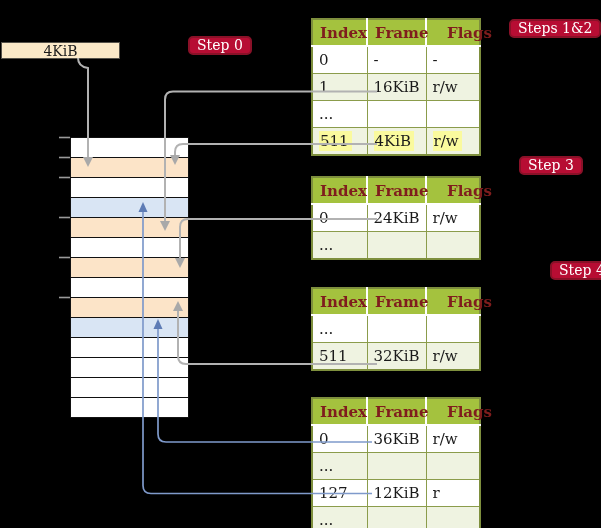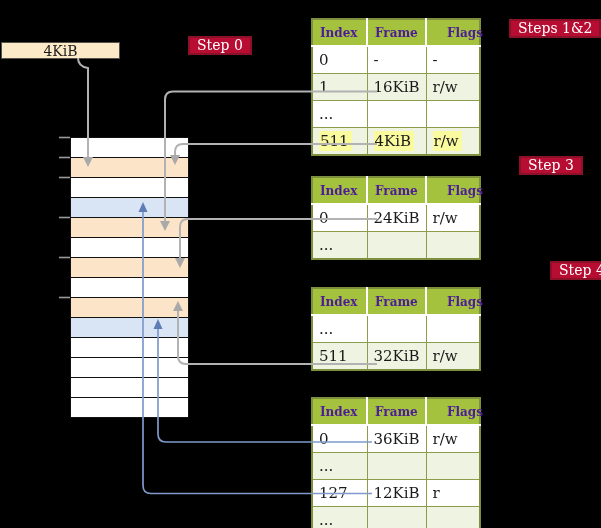--- a/index.html
+++ b/index.html
@@ -10,21 +10,21 @@
   
   .kib-box{
     position:absolute;left:1px;top:42px;width:117px;height:15px;
     background:#fbe9c8;border:1px solid #55524a;
     display:flex;align-items:center;justify-content:center;
     font-size:14px;color:#1a1a1a;
   }
   
   .badge{
     position:absolute;height:13px;padding:1px 7px;
-    background:#b70d33;border:2px solid #8a1128;border-radius:0;
+    background:#b70d33;border:2px solid #8a1128;border-radius:5px;
     color:#fff;font-size:14px;line-height:13px;white-space:nowrap;
   }
   #badge-step0 {left:188px;top:36px;}
   #badge-steps12{left:509px;top:19px;}
   #badge-step3 {left:519px;top:156px;}
   #badge-step4 {left:514px;top:261px;margin-left:36px;}
   
   #memstack{
     position:absolute;left:70px;top:137px;width:117px;
     border:1px solid #111;
@@ -37,21 +37,21 @@
   
   .ptable{
     position:absolute;left:311px;border-collapse:collapse;table-layout:fixed;
     width:168px;background:#fff;border:2px solid #7e8f3d;
   }
   #table-0{top:18px;}
   #table-1{top:176px;}
   #table-2{top:287px;}
   #table-3{top:397px;}
   .ptable th{
-    background:#a4c23e;color:#4c1d95;font-weight:bold;font-size:12px;
+    background:#a4c23e;color:#7f1d1d;font-weight:bold;font-size:15px;
     text-align:left;padding:0 0 0 7px;height:25px;
     border-right:2px solid #ffffff;border-bottom:2px solid #ffffff;
   }
   .ptable th:last-child{border-right:none;padding-left:20px;}
   .ptable td{
     font-size:15px;color:#1a1a1a;text-align:left;
     padding:0 0 0 6px;height:26px;
     border:1px solid #8b9c4b;overflow:hidden;white-space:nowrap;
   }
   .ptable tbody tr:nth-child(even) td{background:#eff3e1;}

